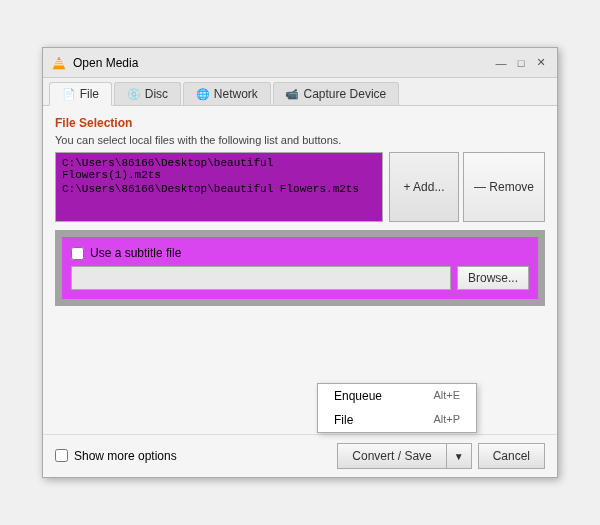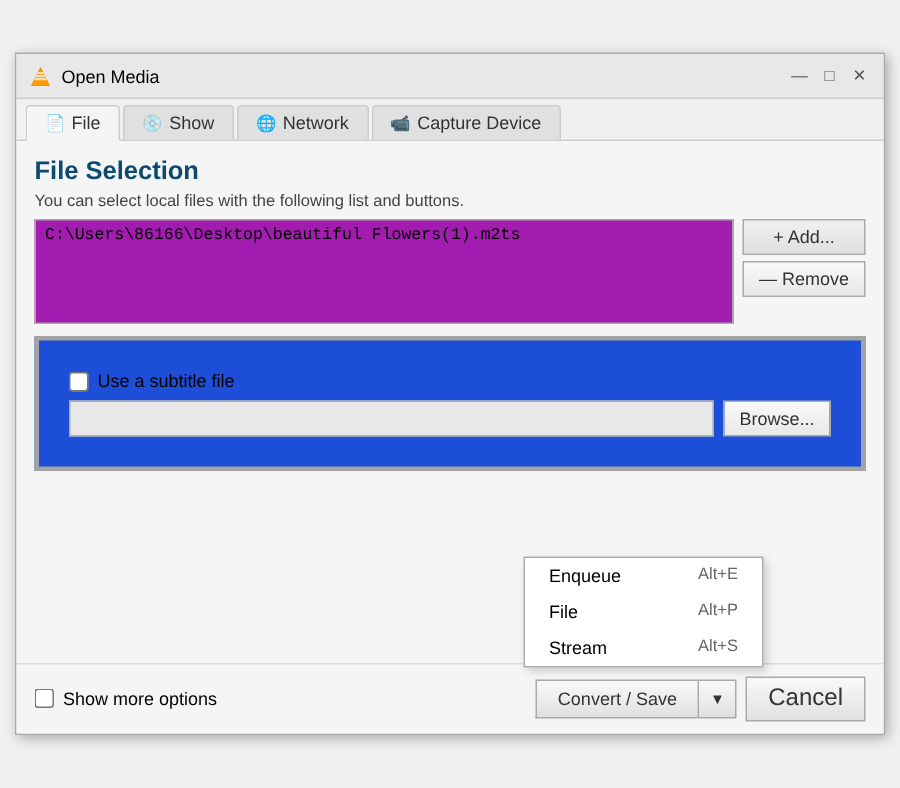--- a/index.html
+++ b/index.html
@@ -9,21 +9,21 @@
       background: #f0f0f0;
       display: flex;
       align-items: center;
       justify-content: center;
       width: 600px;
       height: 525px;
       overflow: hidden;
     }
 
     .window {
-      width: 580px;
+      width: 516px;
       background: #f5f5f5;
       border: 1px solid #aaa;
       box-shadow: 2px 2px 8px rgba(0,0,0,0.3);
     }
 
     .title-bar {
       background: #e8e8e8;
       border-bottom: 1px solid #ccc;
       padding: 6px 8px;
       display: flex;
@@ -95,24 +95,24 @@
     .tab-icon {
       font-size: 11px;
     }
 
     .content {
       padding: 10px 12px;
       background: #f5f5f5;
     }
 
     .section-title {
-      font-size: 17px;
+      font-size: 12px;
       font-weight: bold;
       margin-bottom: 4px;
-      color: #0c4a6e;
+      color: #c2410c;
     }
 
     .section-desc {
       font-size: 11px;
       color: #444;
       margin-bottom: 6px;
     }
 
     .file-list-area {
       display: flex;
@@ -132,21 +132,20 @@
     }
 
     .file-item {
       padding: 1px 3px;
       cursor: pointer;
       color: #000;
     }
 
     .file-buttons {
       display: flex;
-      flex-direction: column;
       gap: 4px;
     }
 
     .btn {
       padding: 4px 10px;
       border: 1px solid #aaa;
       background: linear-gradient(to bottom, #f9f9f9, #e8e8e8);
       cursor: pointer;
       font-size: 12px;
       color: #333;
@@ -157,23 +156,23 @@
       min-width: 70px;
       justify-content: center;
     }
 
     .btn.primary {
       background: linear-gradient(to bottom, #f0f0f0, #e0e0e0);
     }
 
     .subtitle-area {
       margin-bottom: 8px;
-      border: 3px solid #a3a3a3;
-      padding: 20px;
-      background: #1d4ed8;
+      border: 7px solid #a3a3a3;
+      padding: 9px;
+      background: #d946ef;
     }
 
     .checkbox-row {
       display: flex;
       align-items: center;
       gap: 6px;
       margin-bottom: 6px;
     }
 
     .subtitle-input-row {
@@ -239,21 +238,21 @@
       cursor: pointer;
       font-size: 10px;
       color: #333;
     }
 
     .cancel-btn {
       padding: 5px 14px;
       border: 1px solid #aaa;
       background: linear-gradient(to bottom, #f9f9f9, #e0e0e0);
       cursor: pointer;
-      font-size: 16px;
+      font-size: 12px;
       color: #333;
     }
 
     
     .dropdown-menu {
       position: absolute;
       bottom: 44px;
       right: 80px;
       background: #fff;
       border: 1px solid #aaa;
@@ -311,39 +310,40 @@
     </div>
   </div>
 
   <div class="tabs">
     <div class="tab active">
       <span class="tab-icon">📄</span>
       <span>File</span>
     </div>
     <div class="tab">
       <span class="tab-icon">💿</span>
-      <span>Show</span>
+      <span>Disc</span>
     </div>
     <div class="tab">
       <span class="tab-icon">🌐</span>
       <span>Network</span>
     </div>
     <div class="tab">
       <span class="tab-icon">📹</span>
       <span>Capture Device</span>
     </div>
   </div>
 
   <div class="content">
     <div class="section-title">File Selection</div>
     <div class="section-desc">You can select local files with the following list and buttons.</div>
 
     <div class="file-list-area">
       <div class="file-list">
         <div class="file-item">C:\Users\86166\Desktop\beautiful Flowers(1).m2ts</div>
+        <div class="file-item">C:\Users\86166\Desktop\beautiful Flowers.m2ts</div>
       </div>
       <div class="file-buttons">
         <button class="btn primary">+ Add...</button>
         <button class="btn">— Remove</button>
       </div>
     </div>
 
     <div class="subtitle-area">
       <div class="checkbox-row">
         <input type="checkbox" style="">
@@ -373,19 +373,15 @@
 
     <div class="dropdown-menu">
       <div class="dropdown-item">
         <span>Enqueue</span>
         <span class="shortcut">Alt+E</span>
       </div>
       <div class="dropdown-item">
         <span>File</span>
         <span class="shortcut">Alt+P</span>
       </div>
-      <div class="dropdown-item">
-        <span>Stream</span>
-        <span class="shortcut">Alt+S</span>
-      </div>
     </div>
   </div>
 </div>
 
 </body></html>

